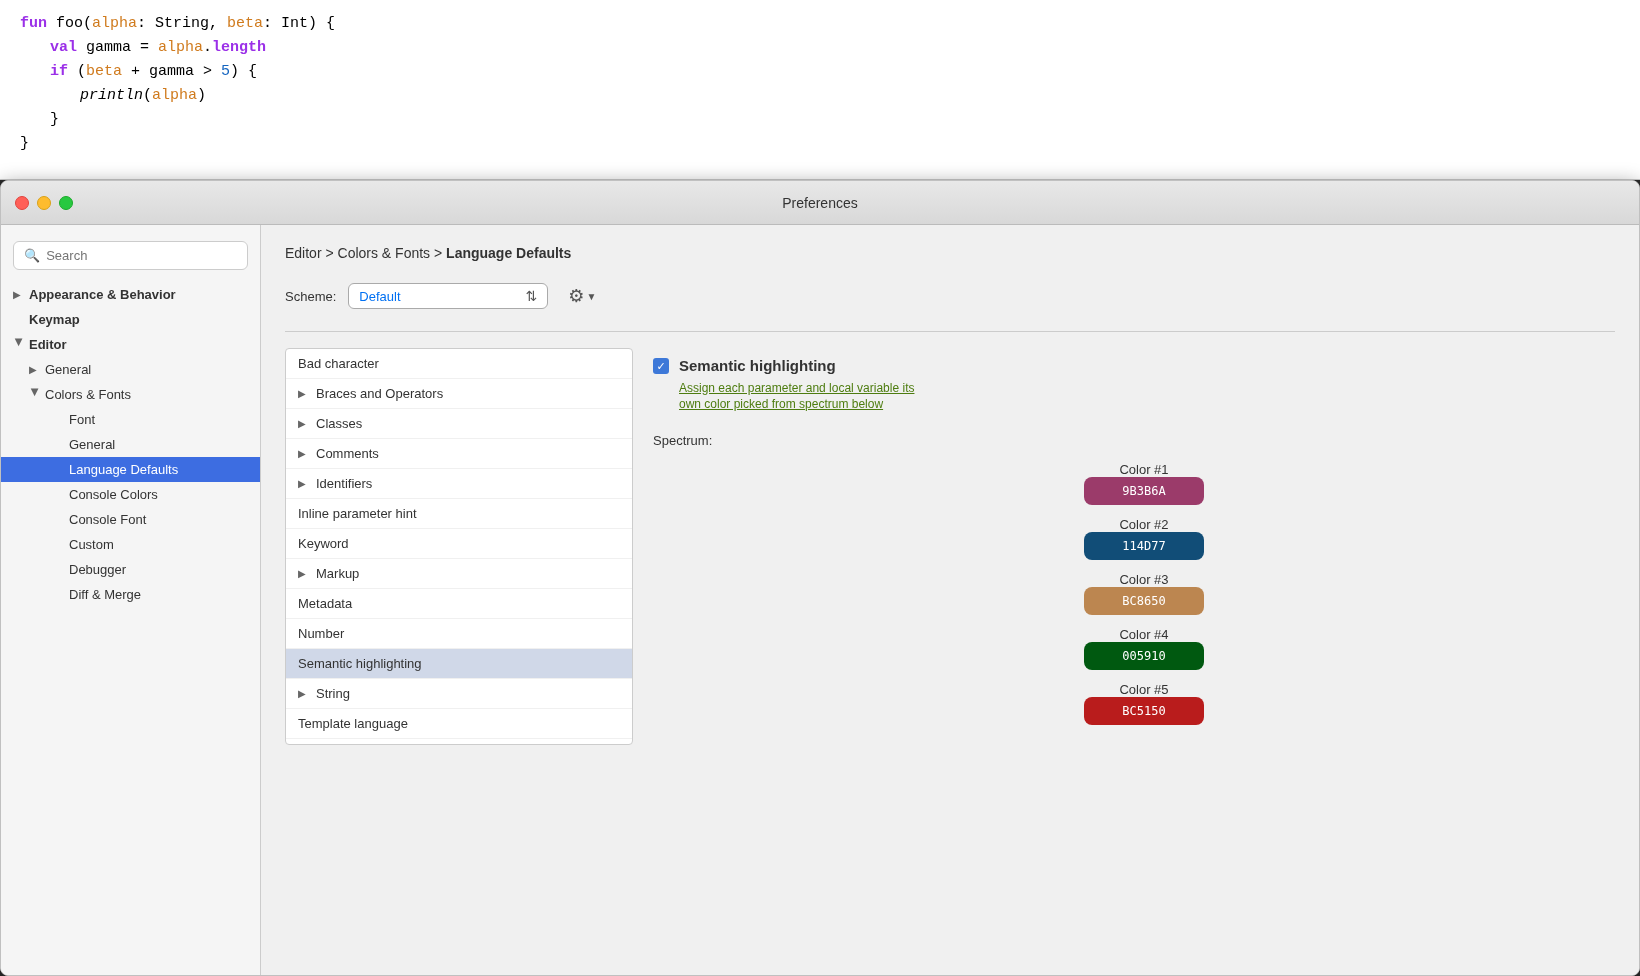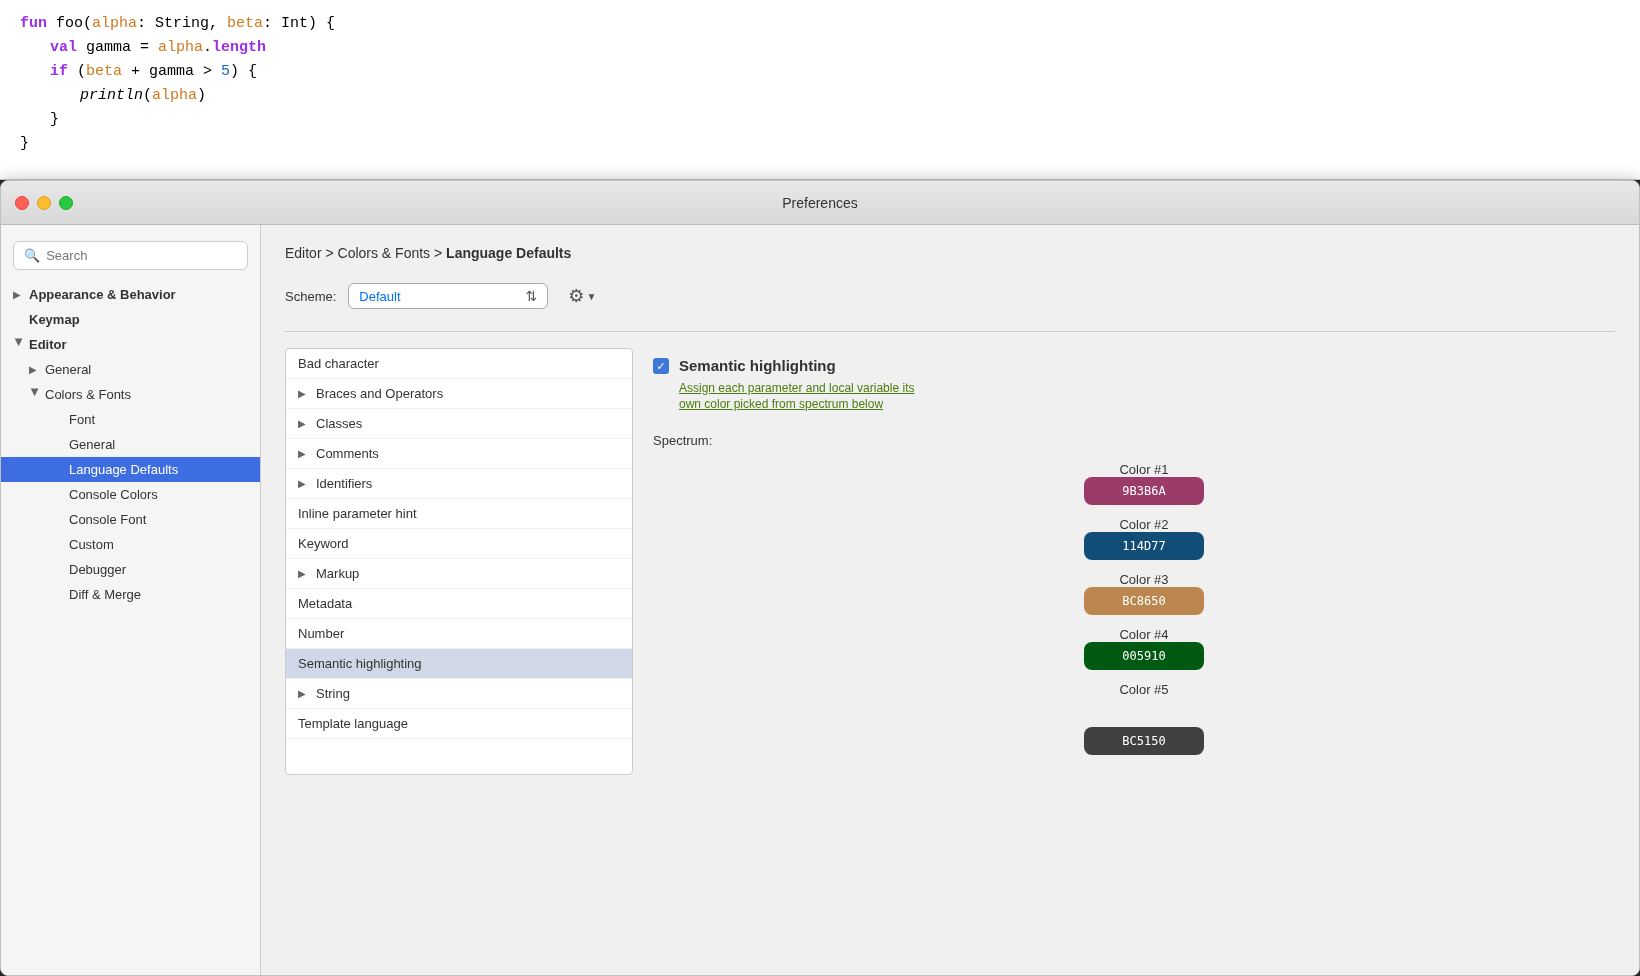--- a/index.html
+++ b/index.html
@@ -483,21 +483,21 @@
             </div>
           </div>
           <div class="color-row">
             <span class="color-name">Color #4</span>
             <div class="color-swatch" style="background:#005910;">
               <span>005910</span>
             </div>
           </div>
           <div class="color-row">
             <span class="color-name">Color #5</span>
-            <div class="color-swatch" style="background:#404040;margin-top:30px;">
+            <div class="color-swatch" style="background:#b91c1c;">
               <span>BC5150</span>
             </div>
           </div>
         </div>
       </div>
     </div>
   </div>
 </div>
 
 </body></html>

